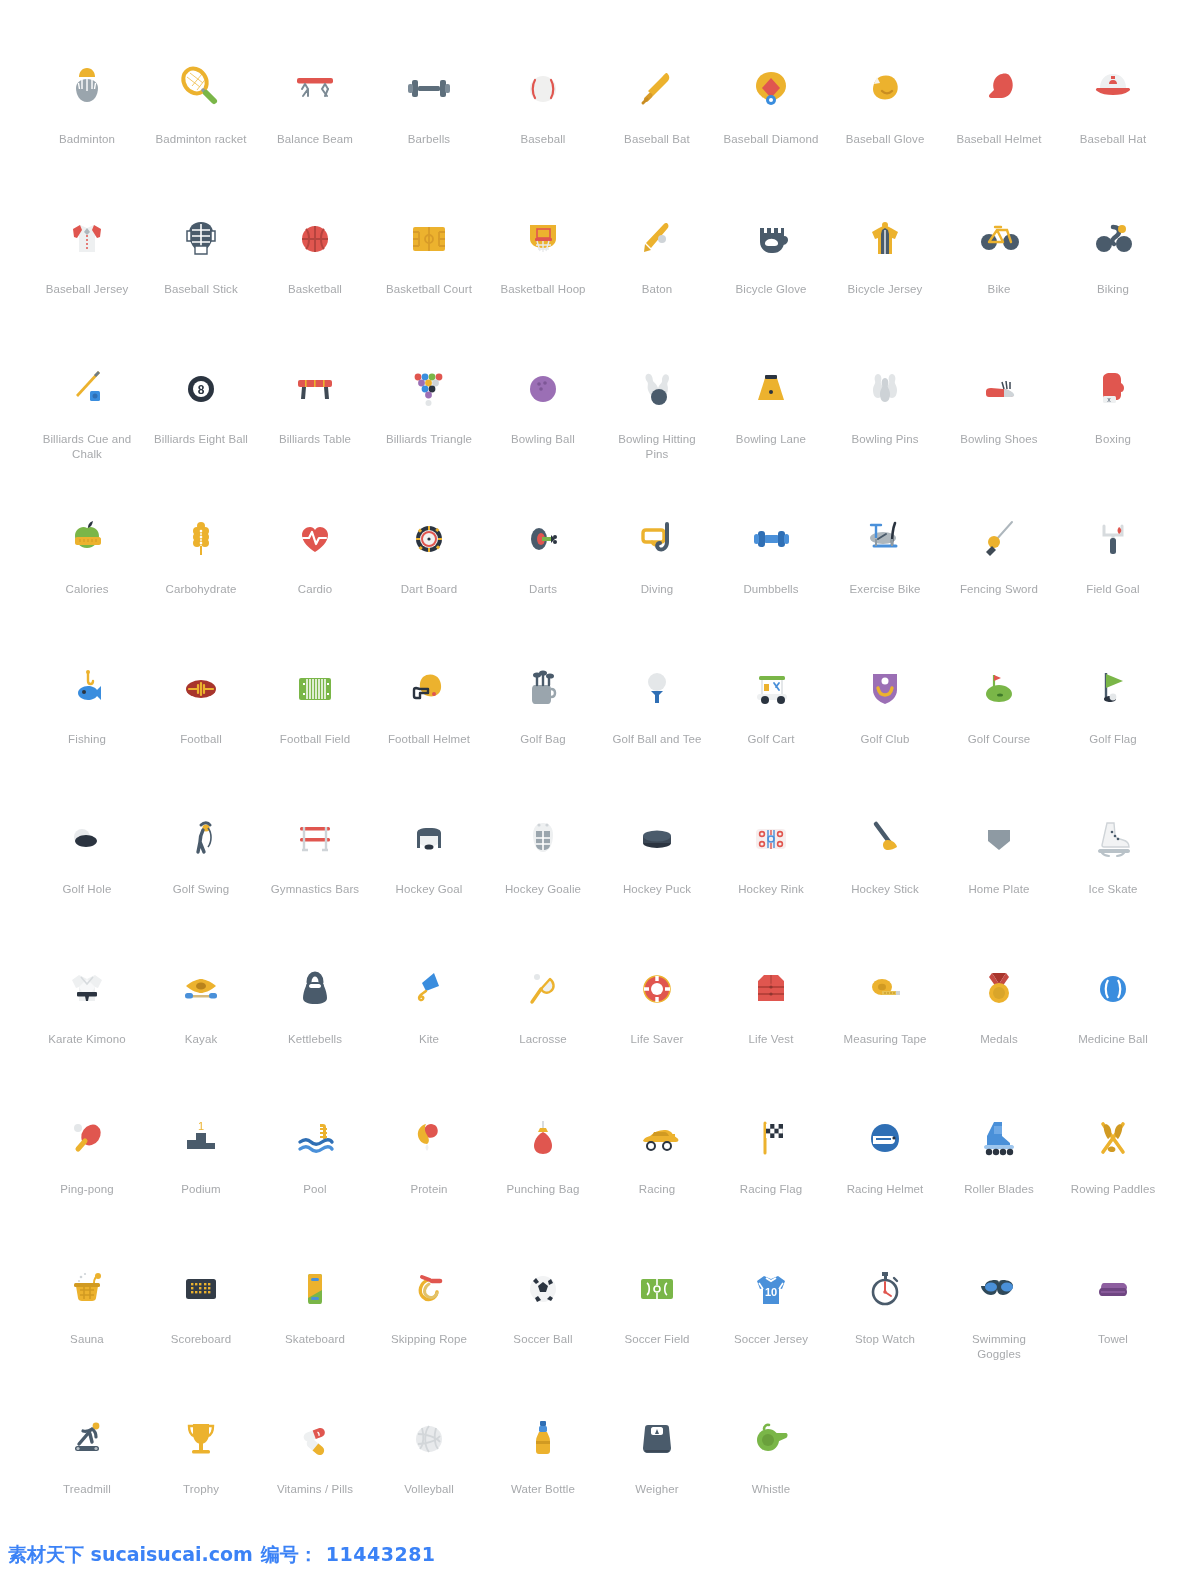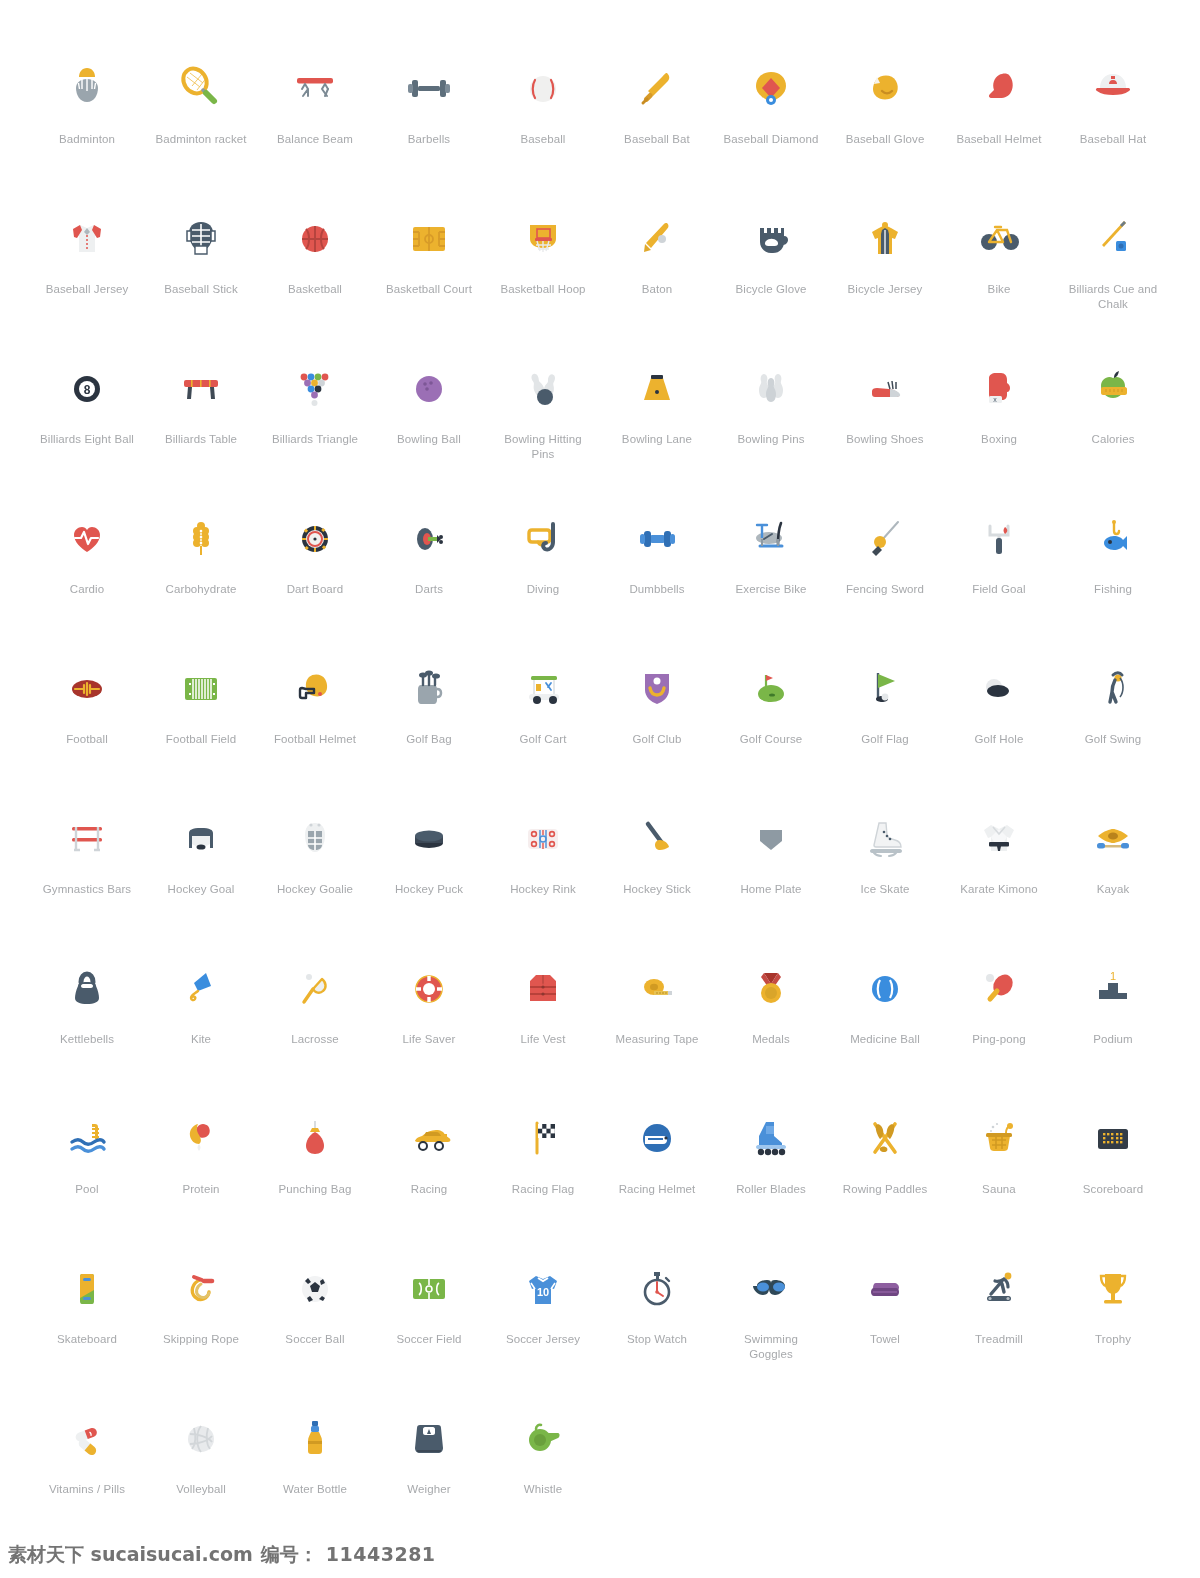--- a/index.html
+++ b/index.html
@@ -52,21 +52,21 @@
     letter-spacing: 0.1px;
   }
   #watermark {
     position: absolute;
     left: 8px;
     bottom: 10px;
     display: flex;
     align-items: baseline;
     gap: 8px;
     font-size: 19px;
-    color: #737373;
+    color: #3b82f6;
     font-weight: bold;
     font-family: "DejaVu Sans", sans-serif;
   }
   #watermark .wm-num { letter-spacing: 0.5px; text-align: center; }
 </style>
 </head>
 <body>
 
 <div id="sheet">
   <div class="grid">
@@ -284,20 +284,31 @@
           <svg width="62" height="62" viewBox="0 0 62 62">
             <circle cx="21" cy="34" r="8" fill="#4a5b6b"></circle>
             <circle cx="43" cy="34" r="8" fill="#4a5b6b"></circle>
 <g stroke="#ecb22e" stroke-width="2.4" fill="none" stroke-linecap="round">
 <path d="M21 34l8-12h10l4 12M29 22l6 12M21 34h14"></path>
 <path d="M27 19h6"></path>
             </g>
           </svg>
         </div>
         <div class="label">Bike</div>
+      </div>
+      <div class="cell">
+        <div class="glyph">
+          <svg width="62" height="62" viewBox="0 0 62 62">
+            <circle cx="22" cy="36" r="8" fill="#4a5b6b"></circle>
+            <circle cx="42" cy="36" r="8" fill="#4a5b6b"></circle>
+<path d="M31 19c4 0 6 2 6 5s-3 4-5 6c-2 2-3 4 0 6" stroke="#4a5b6b" stroke-width="4.5" fill="none" stroke-linecap="round"></path>
+<circle cx="40" cy="21" r="4" fill="#ecb22e"></circle>
+          </svg>
+        </div>
+        <div class="label">Biking</div>
       </div>
       <div class="cell">
         <div class="glyph">
           <svg width="62" height="62" viewBox="0 0 62 62">
             <path d="M44 15l-2-2-22 24 2 2z" fill="#ecb22e"></path>
 <path d="M44 15l-2-2-4 4 2 2z" fill="#6e7c86"></path>
 <rect x="34" y="33" width="10" height="10" rx="1.5" fill="#3a8dde"></rect>
 <circle cx="39" cy="38" r="2.5" fill="#2f6fb5"></circle>
           </svg>
         </div>
@@ -425,47 +436,47 @@
 <g stroke="#d09a22" stroke-width="1">
               <path d="M24 31v3M28 31v3M32 31v3M36 31v3M40 31v3"></path>
             </g>
           </svg>
         </div>
         <div class="label">Calories</div>
       </div>
       <div class="cell">
         <div class="glyph">
           <svg width="62" height="62" viewBox="0 0 62 62">
-            <path d="M31 44c-6-4-13-10-13-17 0-5 4-8 8-8 2 0 4 1 5 3 1-2 3-3 5-3 4 0 8 3 8 8 0 7-7 13-13 17z" fill="#e0564f"></path>
-<path d="M19 30h6l3-6 4 12 3-6h7" stroke="#fff" stroke-width="2.2" fill="none" stroke-linecap="round" stroke-linejoin="round"></path>
-          </svg>
-        </div>
-        <div class="label">Cardio</div>
-      </div>
-      <div class="cell">
-        <div class="glyph">
-          <svg width="62" height="62" viewBox="0 0 62 62">
             <g fill="#ecb22e">
 <ellipse cx="31" cy="18" rx="4" ry="4"></ellipse>
               <ellipse cx="27" cy="23" rx="4" ry="4"></ellipse>
               <ellipse cx="35" cy="23" rx="4" ry="4"></ellipse>
 <ellipse cx="27" cy="29" rx="4" ry="4"></ellipse>
               <ellipse cx="35" cy="29" rx="4" ry="4"></ellipse>
 <ellipse cx="27" cy="35" rx="4" ry="4"></ellipse>
               <ellipse cx="35" cy="35" rx="4" ry="4"></ellipse>
 <rect x="30" y="38" width="2" height="9"></rect>
             </g>
 <g fill="#fff">
               <circle cx="31" cy="23" r="1.3"></circle>
               <circle cx="31" cy="29" r="1.3"></circle>
               <circle cx="31" cy="35" r="1.3"></circle>
             </g>
           </svg>
         </div>
         <div class="label">Carbohydrate</div>
+      </div>
+      <div class="cell">
+        <div class="glyph">
+          <svg width="62" height="62" viewBox="0 0 62 62">
+            <path d="M31 44c-6-4-13-10-13-17 0-5 4-8 8-8 2 0 4 1 5 3 1-2 3-3 5-3 4 0 8 3 8 8 0 7-7 13-13 17z" fill="#e0564f"></path>
+<path d="M19 30h6l3-6 4 12 3-6h7" stroke="#fff" stroke-width="2.2" fill="none" stroke-linecap="round" stroke-linejoin="round"></path>
+          </svg>
+        </div>
+        <div class="label">Cardio</div>
       </div>
       <div class="cell">
         <div class="glyph">
           <svg width="62" height="62" viewBox="0 0 62 62">
             <circle cx="31" cy="31" r="13" fill="#2b3440"></circle>
 <g fill="#ecb22e">
               <rect x="30" y="18" width="2" height="4"></rect>
               <rect x="30" y="40" width="2" height="4"></rect>
               <rect x="18" y="30" width="4" height="2"></rect>
               <rect x="40" y="30" width="4" height="2"></rect>
@@ -608,20 +619,29 @@
               <path d="M25 27v-9M31 27v-11M37 27v-8"></path>
             </g>
 <g fill="#4a5b6b">
               <ellipse cx="25" cy="17" rx="4" ry="2.6"></ellipse>
               <ellipse cx="31" cy="15" rx="4" ry="2.6"></ellipse>
               <ellipse cx="38" cy="18" rx="4" ry="2.6"></ellipse>
             </g>
           </svg>
         </div>
         <div class="label">Golf Bag</div>
+      </div>
+      <div class="cell">
+        <div class="glyph">
+          <svg width="62" height="62" viewBox="0 0 62 62">
+            <circle cx="31" cy="24" r="9" fill="#e4e7e9"></circle>
+<path d="M25 33h12l-4 4v8h-4v-8z" fill="#2f6fb5"></path>
+          </svg>
+        </div>
+        <div class="label">Golf Ball and Tee</div>
       </div>
       <div class="cell">
         <div class="glyph">
           <svg width="62" height="62" viewBox="0 0 62 62">
             <path d="M20 36h24c2 0 3 1 3 3s-1 3-3 3H20c-2 0-3-1-3-3s1-3 3-3z" fill="#eef0f1"></path>
 <rect x="19" y="18" width="26" height="4" rx="1.5" fill="#7ab648"></rect>
 <path d="M22 22v14M42 22v14" stroke="#e4e7e9" stroke-width="2"></path>
 <path d="M24 26h5v7h-5z" fill="#ecb22e"></path>
 <path d="M34 25l5 7M39 25l-3 4" stroke="#4a90d9" stroke-width="1.8" stroke-linecap="round"></path>
 <circle cx="25" cy="42" r="4" fill="#2b3440"></circle>

